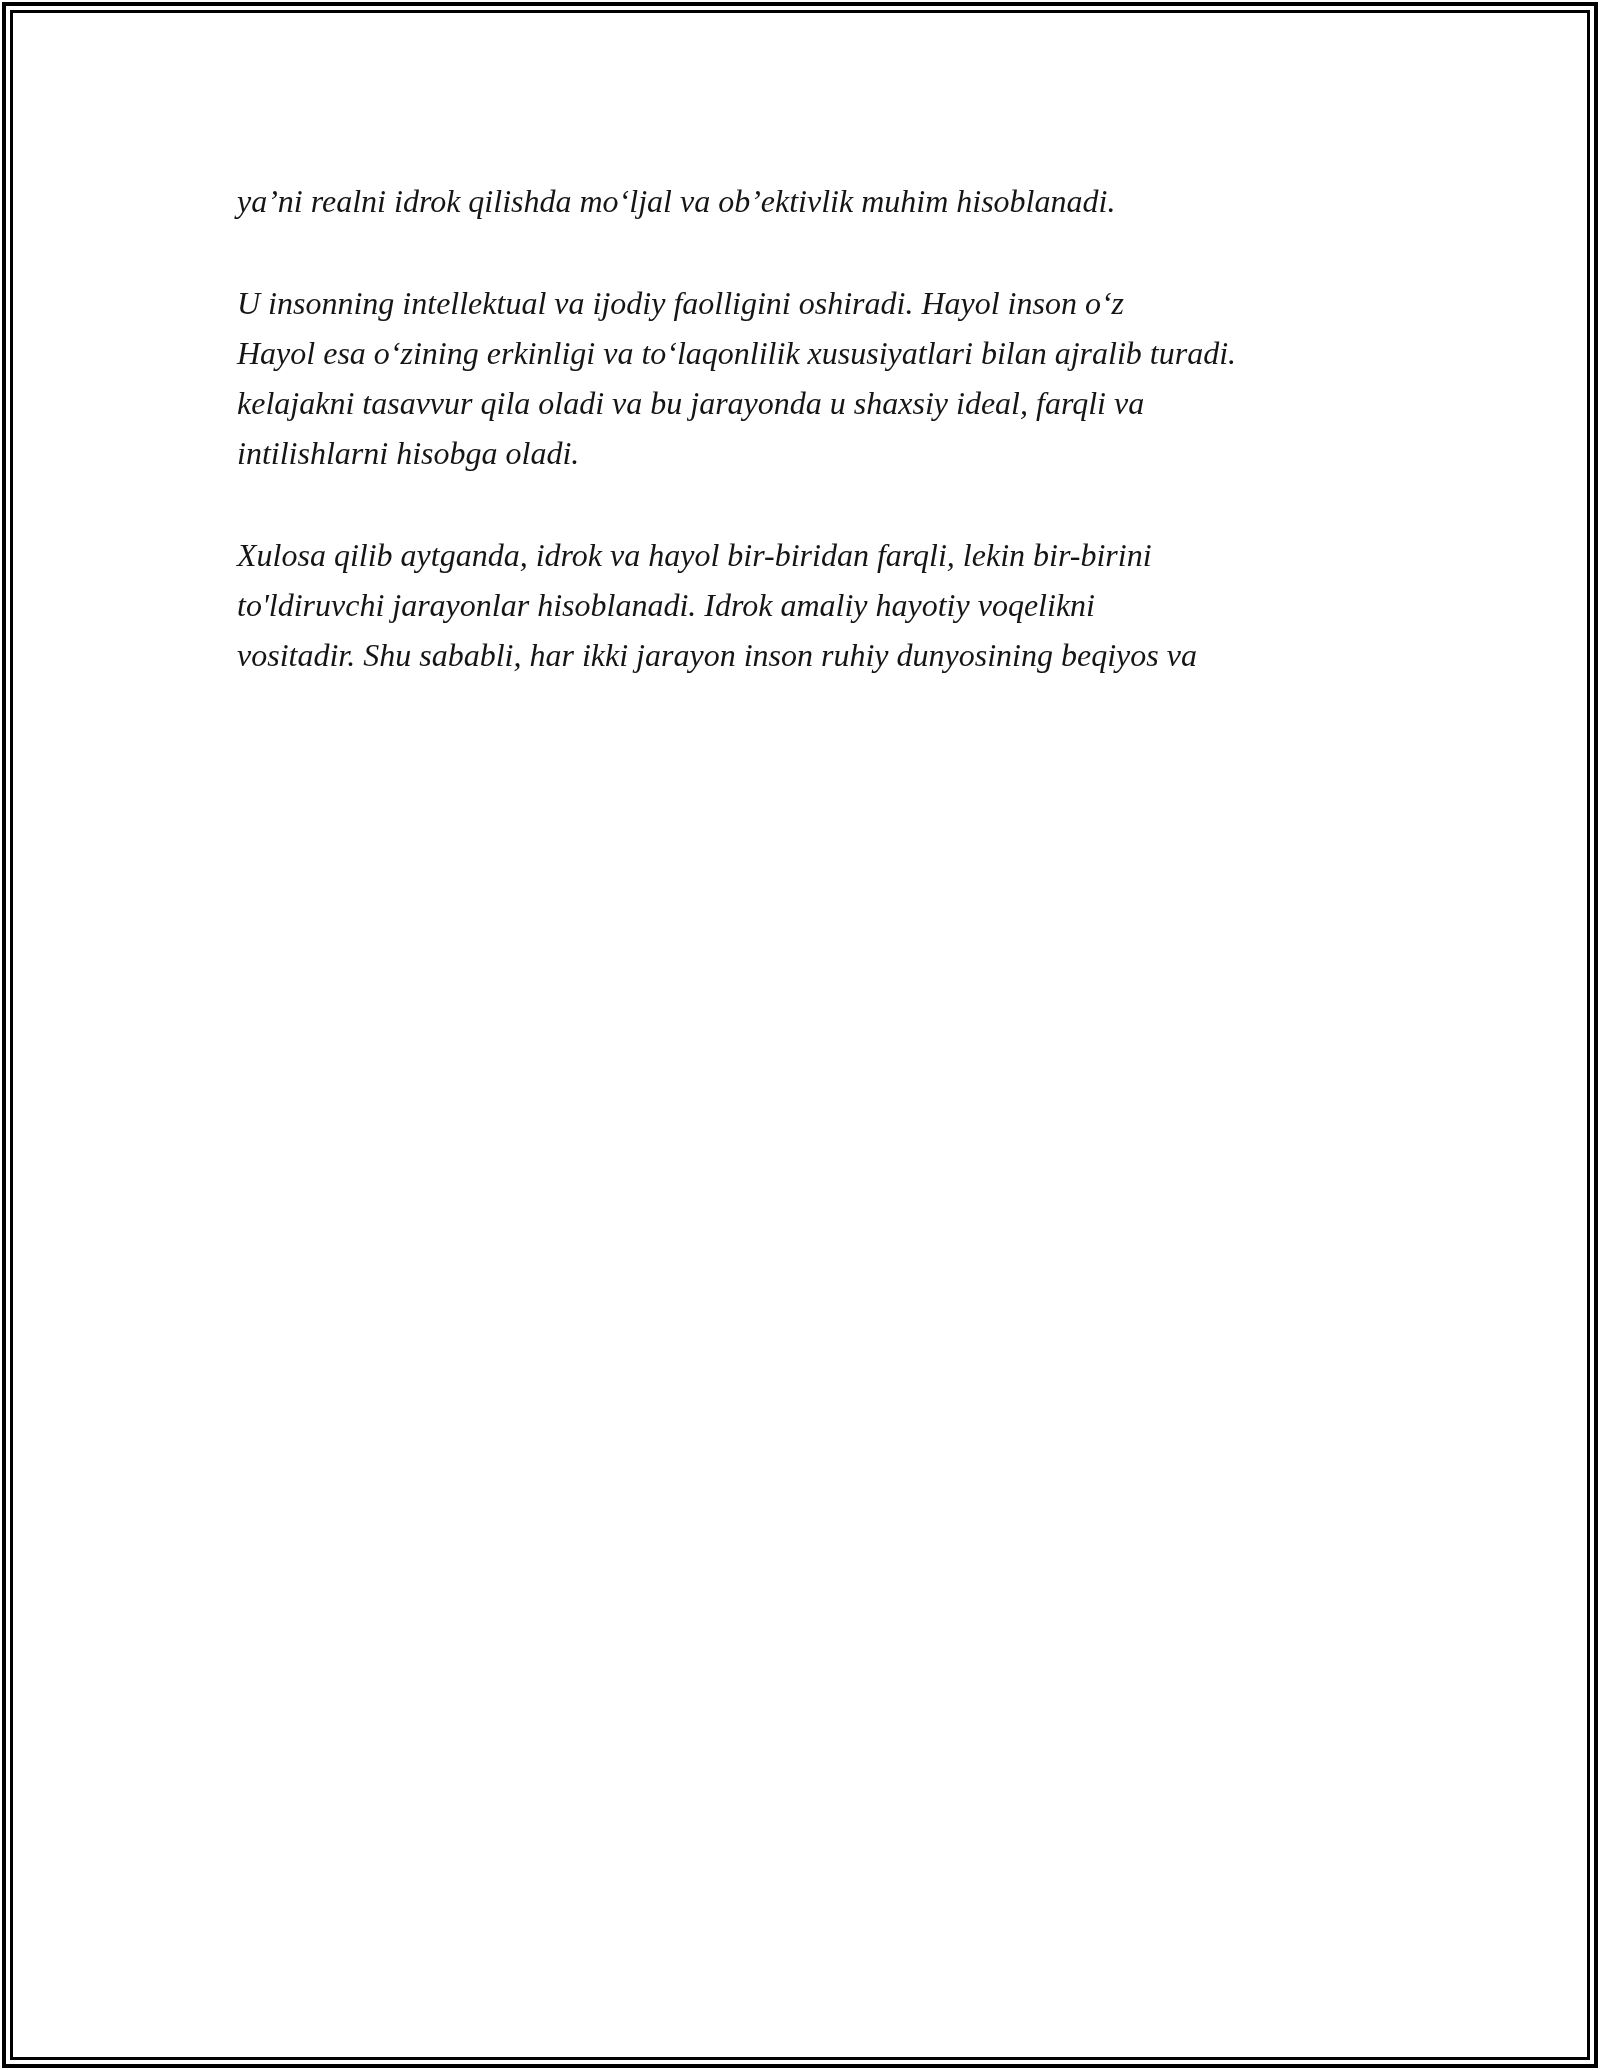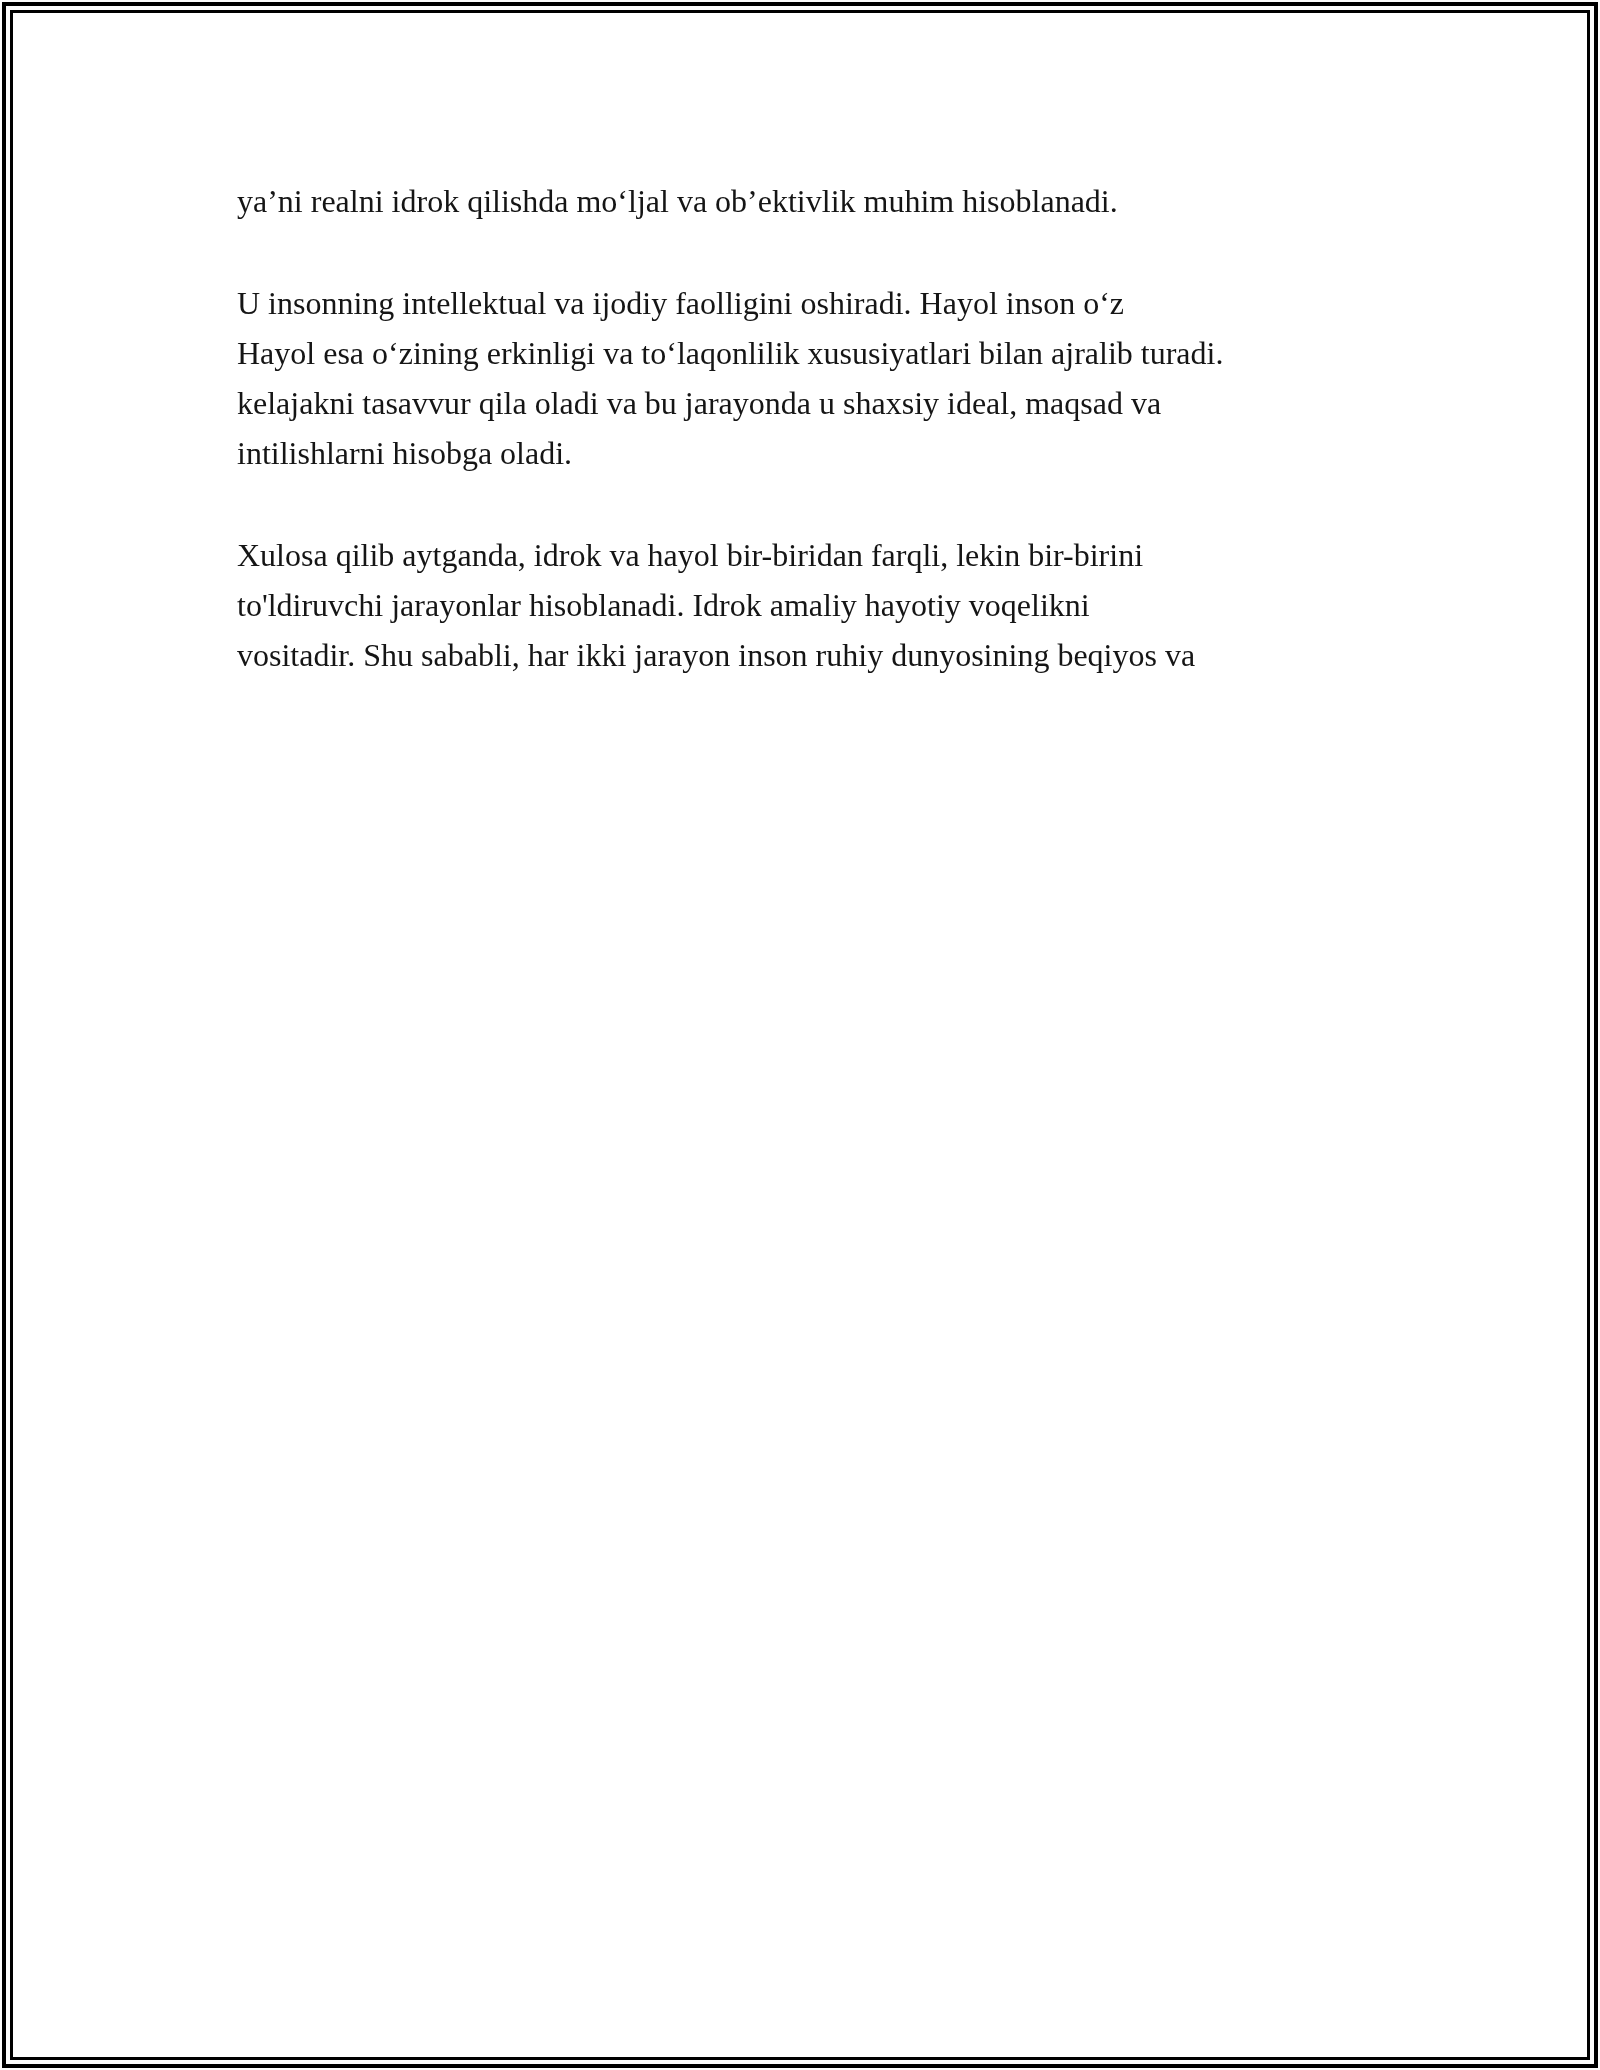--- a/index.html
+++ b/index.html
@@ -33,20 +33,21 @@
   }
   .doc {
     font-family: "Liberation Serif", "DejaVu Serif", serif;
     font-size: 32px;
     line-height: 50px;
     color: #151515;
   }
   .para {
     margin: 0 0 52px 0;
     padding: 0;
+    font-style: italic;
   }
   .line {
     display: block;
     white-space: nowrap;
   }
 </style>
 </head>
 <body>
 
 <div class="canvas">
@@ -54,21 +55,21 @@
     <div class="inner-frame">
       <div class="doc">
 
         <div class="para">
           <span class="line">ya’ni realni idrok qilishda moʻljal va ob’ektivlik muhim hisoblanadi.</span>
         </div>
 
         <div class="para">
           <span class="line">U insonning intellektual va ijodiy faolligini oshiradi. Hayol inson oʻz</span>
           <span class="line">Hayol esa oʻzining erkinligi va toʻlaqonlilik xususiyatlari bilan ajralib turadi.</span>
-          <span class="line">kelajakni tasavvur qila oladi va bu jarayonda u shaxsiy ideal, maqsad va</span>
+          <span class="line">kelajakni tasavvur qila oladi va bu jarayonda u shaxsiy ideal, farqli va</span>
           <span class="line">intilishlarni hisobga oladi.</span>
         </div>
 
         <div class="para">
           <span class="line">Xulosa qilib aytganda, idrok va hayol bir-biridan farqli, lekin bir-birini</span>
           <span class="line">to'ldiruvchi jarayonlar hisoblanadi. Idrok amaliy hayotiy voqelikni</span>
           <span class="line">vositadir. Shu sababli, har ikki jarayon inson ruhiy dunyosining beqiyos va</span>
         </div>
 
       </div>

